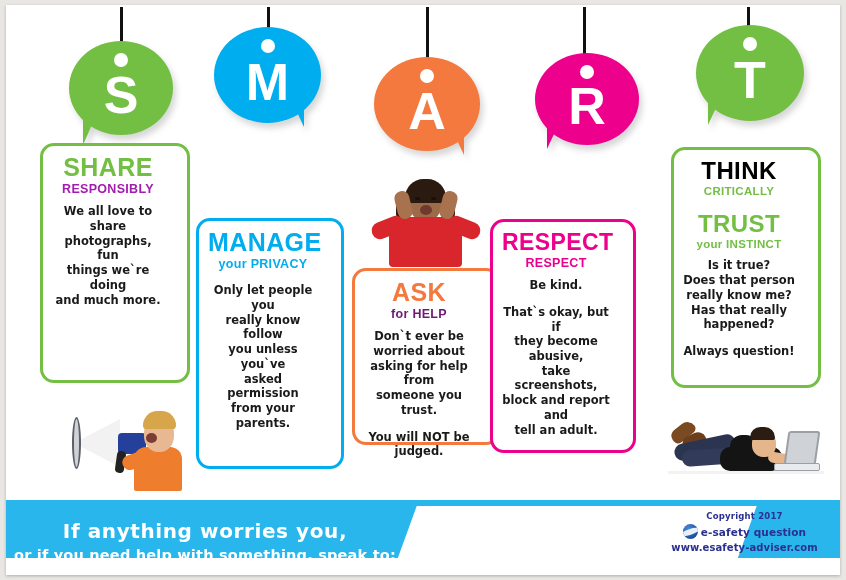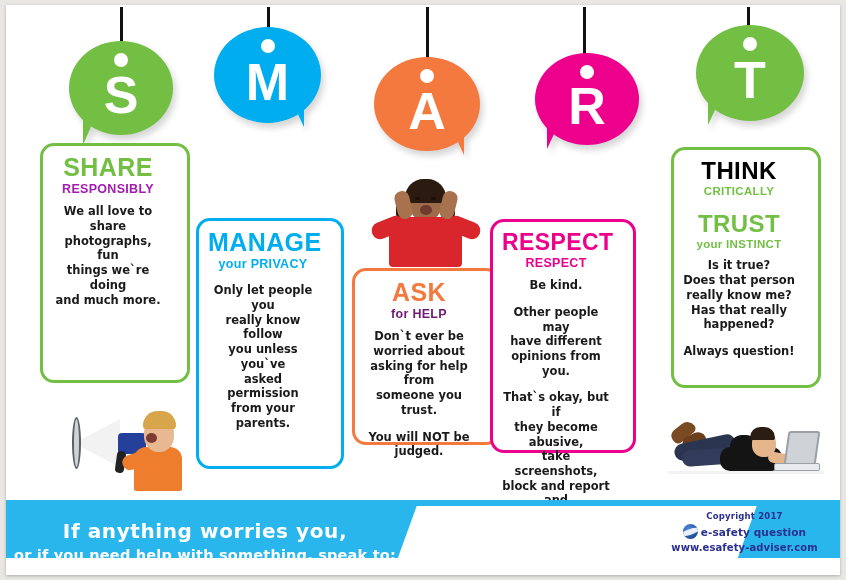--- a/index.html
+++ b/index.html
@@ -265,23 +265,20 @@
 asking for help from
 someone you trust.</div>
     <div class="body second">You will NOT be
 judged.</div>
   </div>
 
   <div class="card" style="left:484px;top:186px;width:146px;height:234px;border-color:#ec008c;margin-top:28px;">
     <div class="h1" style="color:#ec008c;font-size:23px;">RESPECT</div>
     <div class="h2" style="color:#ec008c;font-size:12.5px;">RESPECT</div>
     <div class="body">Be kind.</div>
-    <div class="body second">Other people may
-have different
-opinions from you.</div>
     <div class="body second">That`s okay, but if
 they become abusive,
 take screenshots,
 block and report and
 tell an adult.</div>
   </div>
 
   <div class="card" style="left:665px;top:142px;width:150px;height:241px;border-color:#72bf44;">
     <div class="h1" style="color:#000000;font-size:24px;">THINK</div>
     <div class="h2" style="color:#72bf44;font-size:11.5px;">CRITICALLY</div>

